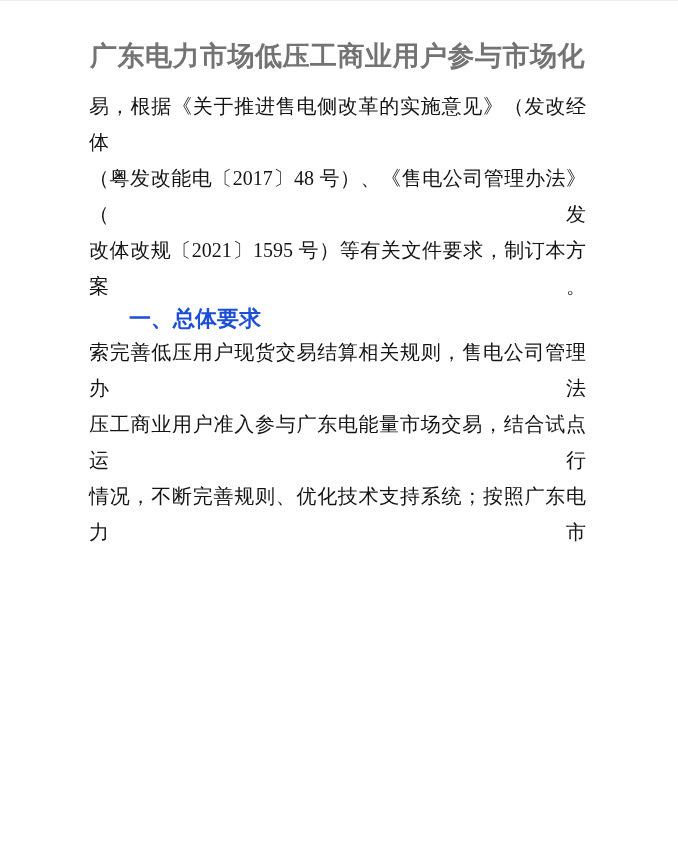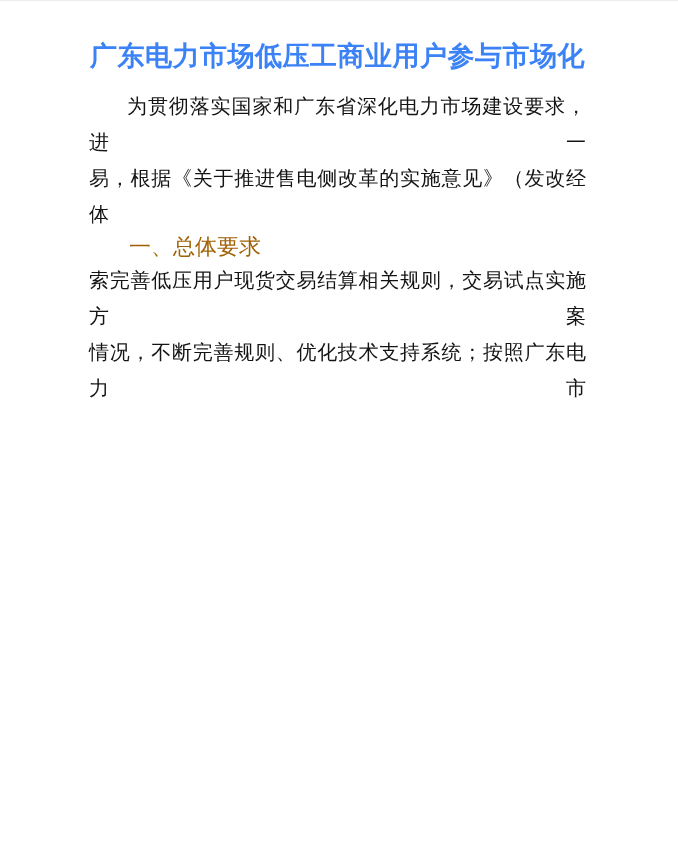--- a/index.html
+++ b/index.html
@@ -17,52 +17,54 @@
     box-sizing:border-box;
     padding:0 92px 0 89px; 
   }
   .title{
     margin:34px 0 0 0;
     text-align:center;
     font-family:"Liberation Sans","DejaVu Sans",sans-serif;
     font-weight:bold;
     font-size:27px;
     line-height:43px;
-    color:#3b82f6;
+    color:#737373;
     letter-spacing:0.5px;
   }
   .content{margin-top:10px;}
   .para{margin:0;font-size:20px;line-height:36px;color:#141414;}
   .line{white-space:nowrap;text-align:left;}
   .line.just{
     white-space:normal;
     text-align:justify;
     text-align-last:justify;
   }
   .line.first{text-indent:38px;}
   .h2{
     font-family:"Liberation Sans","DejaVu Sans",sans-serif;
-    font-weight:normal;
+    font-weight:bold;
     font-size:22px;
     line-height:30px;
     padding-left:40px;
-    color:#a16207;
+    color:#1d4ed8;
   }
 </style>
 </head>
 <body>
 
 <div class="page">
   <div class="title">
     <div>广东电力市场低压工商业用户参与市场化</div>
   </div>
   <div class="content">
       <div class="para">
-        <div class="line first just">为贯彻落实国家和广东省深化电力市场建设要求，进一</div>
         <div class="line just">易，根据《关于推进售电侧改革的实施意见》（发改经体</div>
+        <div class="line just">（粤发改能电〔2017〕48 号）、《售电公司管理办法》（发</div>
+        <div class="line just">改体改规〔2021〕1595 号）等有关文件要求，制订本方案。</div>
       </div>
       <div class="h2">一、总体要求</div>
       <div class="para">
-        <div class="line just">索完善低压用户现货交易结算相关规则，交易试点实施方案</div>
+        <div class="line just">索完善低压用户现货交易结算相关规则，售电公司管理办法</div>
+        <div class="line just">压工商业用户准入参与广东电能量市场交易，结合试点运行</div>
         <div class="line just">情况，不断完善规则、优化技术支持系统；按照广东电力市</div>
       </div>
     </div>
 </div>
 
 </body></html>

